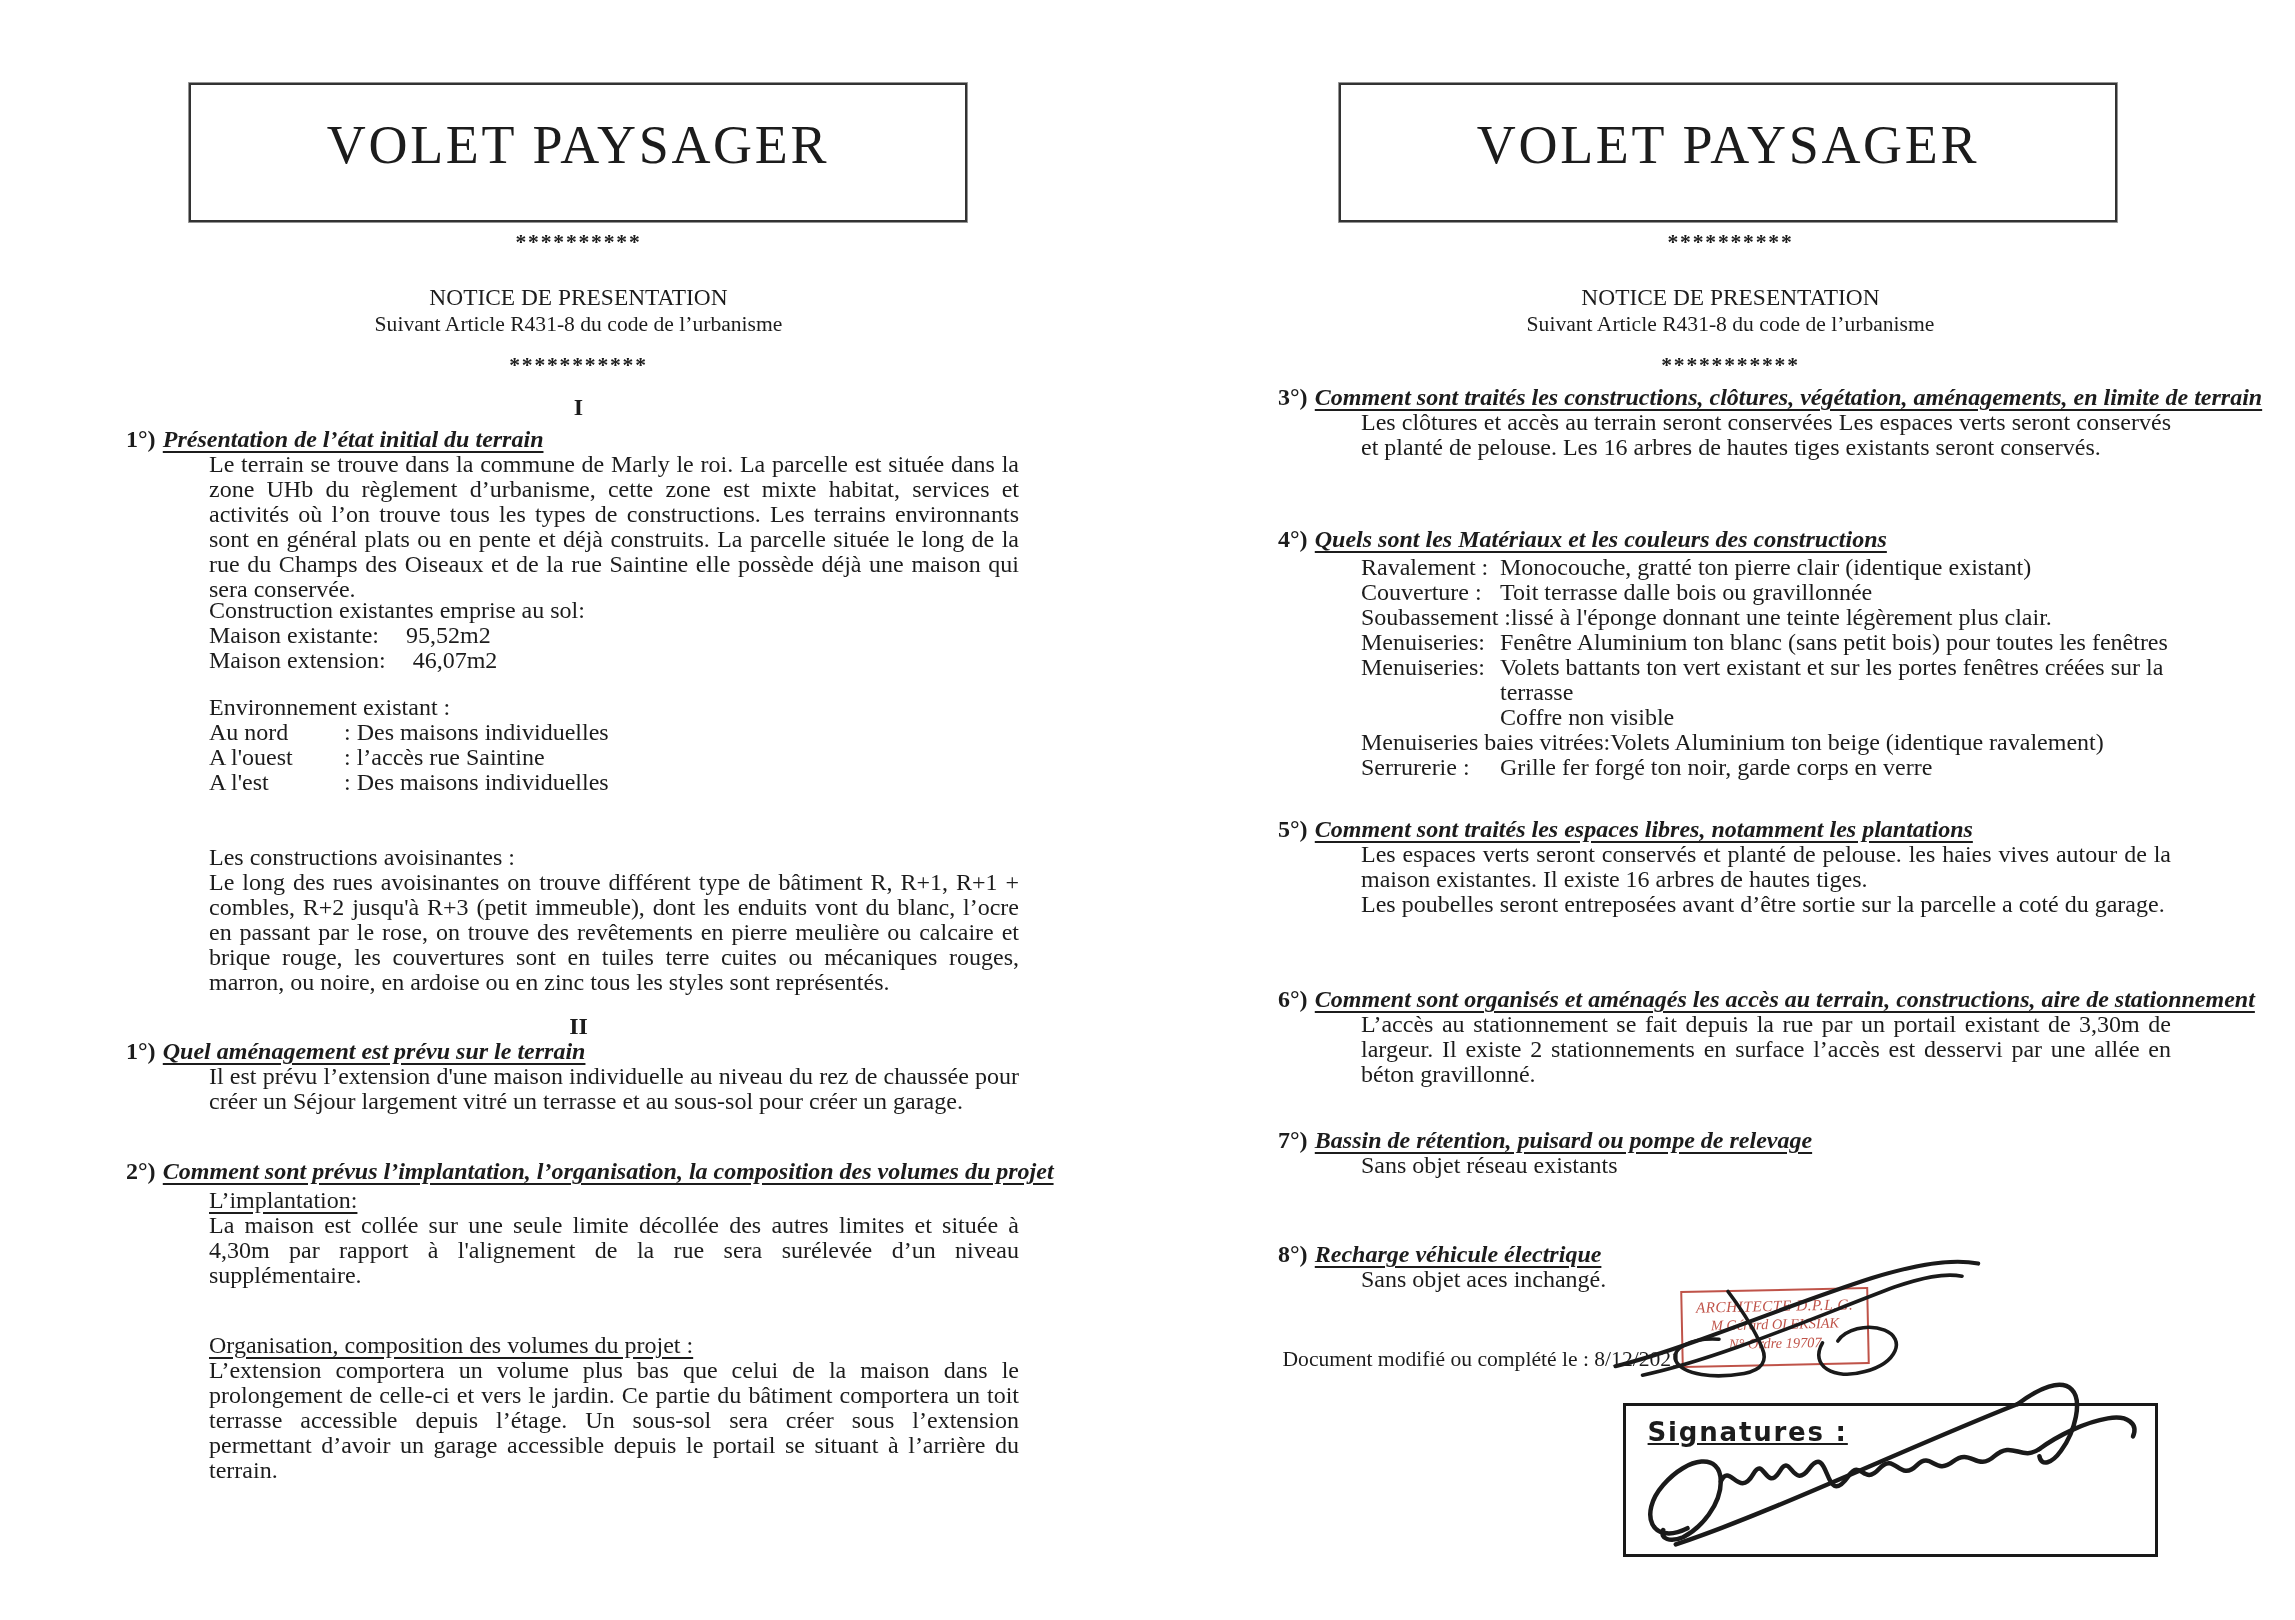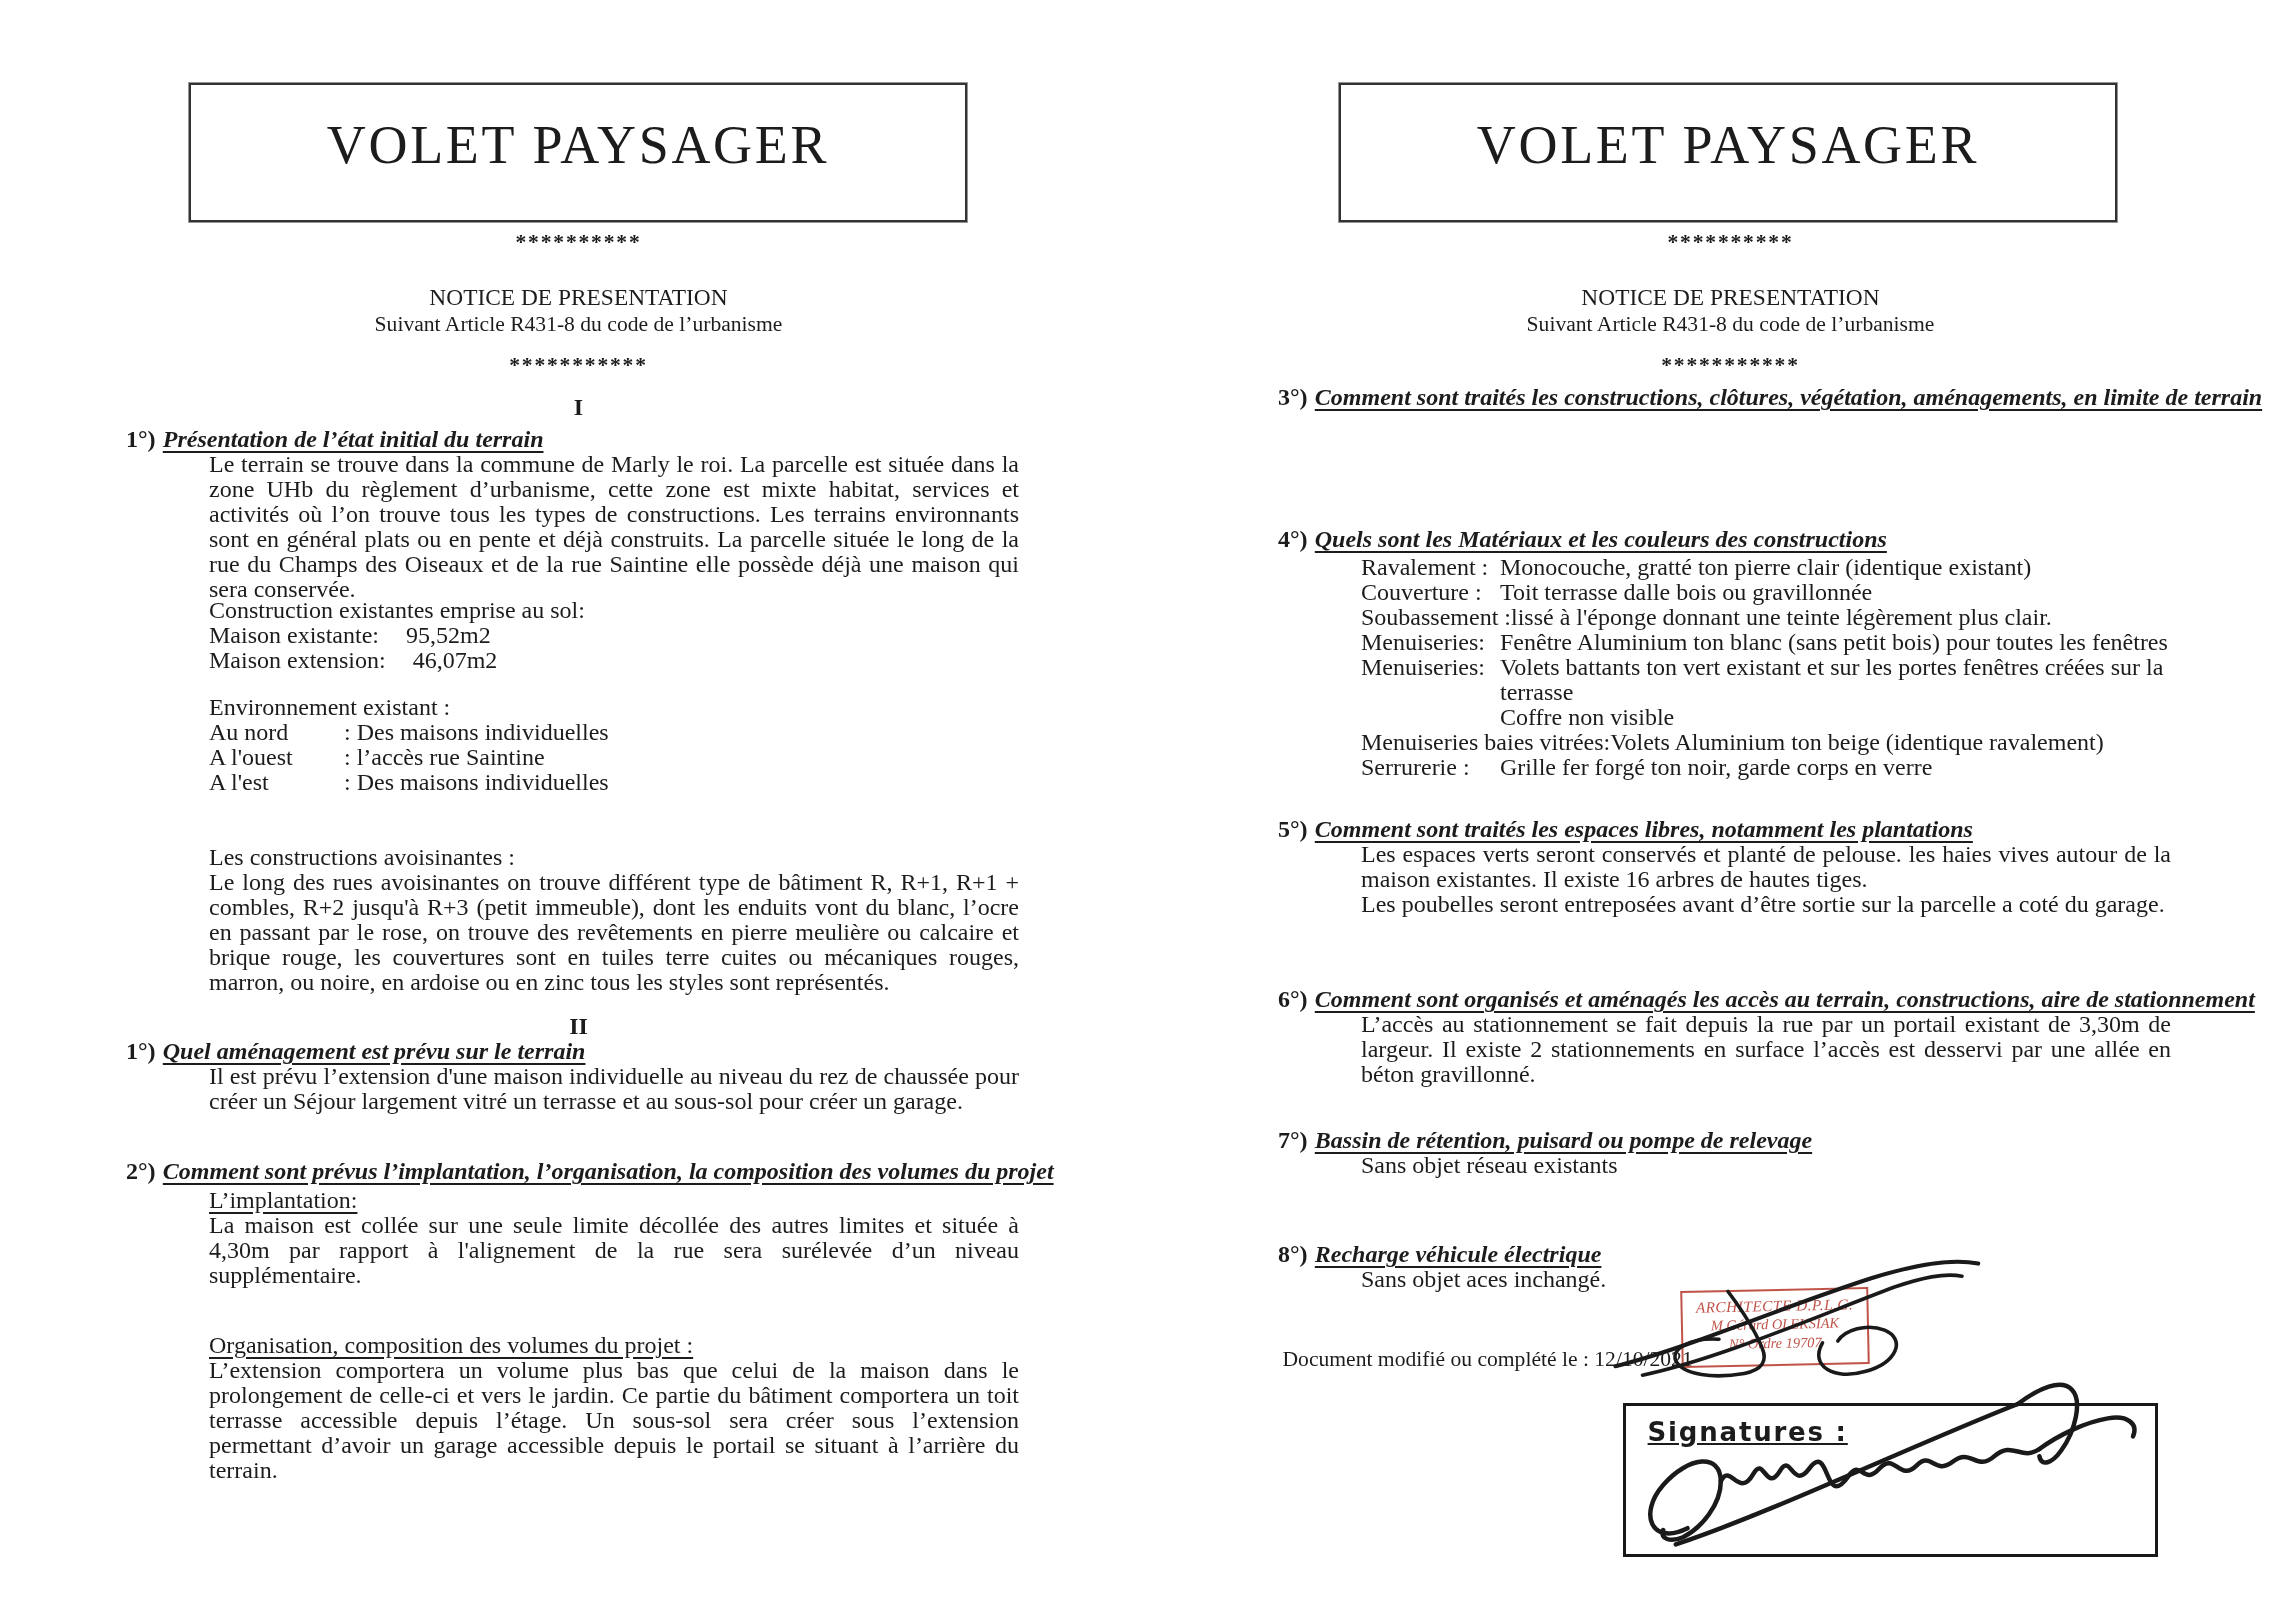--- a/index.html
+++ b/index.html
@@ -154,20 +154,21 @@
       <div class="notice-l1">NOTICE DE PRESENTATION</div>
       <div class="notice-l2">Suivant Article R431-8 du code de l’urbanisme</div>
     </div>
 
     <div class="abs stars stars-bottom">***********</div>
 
     <div class="abs sec" style="top:385px;">
       <div class="sec-head">
         <span class="sec-num">3°)</span><span class="sec-title">Comment sont traités les constructions, clôtures, végétation, aménagements, en limite de terrain</span>
       </div>
+      <div class="ind para">Les clôtures et accès au terrain seront conservées Les espaces verts seront conservés et planté de pelouse. Les 16 arbres de hautes tiges existants seront conservés.</div>
     </div>
 
     <div class="abs sec" style="top:527px;">
       <div class="sec-head">
         <span class="sec-num">4°)</span><span class="sec-title">Quels sont les Matériaux et les couleurs des constructions</span>
       </div>
       <div class="ind" style="margin-top:2.7px;">
         <div class="mat-row">
           <span class="mat-label">Ravalement :</span>
           <span class="mat-val">Monocouche, gratté ton pierre clair (identique existant)</span>
@@ -238,21 +239,21 @@
       <div>N° Ordre 19707</div>
     </div>
 
     <svg class="scribble" style="left:315px;top:1251px;" width="396" height="144" viewBox="0 0 440 160">
       <path d="M 25,128 C 100,110 210,62 310,30 C 355,16 400,8 428,14" stroke-width="4.5"></path>
       <path d="M 55,138 C 140,120 250,72 335,40 C 365,30 390,24 410,28" stroke-width="4"></path>
       <path d="M 150,45 C 165,65 180,88 188,108 C 194,122 188,132 168,136 C 135,142 100,138 92,122 C 86,108 110,96 140,98" stroke-width="4"></path>
       <path d="M 255,102 C 240,128 268,144 302,134 C 338,124 348,98 324,88 C 304,80 280,88 272,100" stroke-width="4"></path>
     </svg>
 
-    <div class="abs doc-modified">Document modifié ou complété le : 12/10/2021</div>
+    <div class="abs doc-modified">Document modifié ou complété le : 8/12/2021</div>
 
     <div class="abs sig-box">
       <div class="sig-label">Signatures :</div>
     </div>
 
     <svg class="scribble" style="left:324px;top:1368px;" width="594" height="207" viewBox="0 0 660 230">
       <path d="M 95,178 C 55,198 40,162 68,130 C 96,98 132,94 132,126 C 132,152 110,178 90,188 C 76,194 64,190 68,180" stroke-width="5"></path>
       <path d="M 132,126 C 142,104 152,146 168,118 C 180,96 182,140 198,114 C 210,94 212,136 230,112 C 254,80 246,160 274,120 C 288,100 290,132 308,112 C 326,92 330,128 350,108 C 366,92 370,120 390,104 C 410,88 416,116 436,98 C 456,80 466,104 486,90" stroke-width="5"></path>
       <path d="M 82,196 C 190,160 340,88 462,40" stroke-width="5"></path>
       <path d="M 462,40 C 486,22 510,12 522,24 C 534,36 526,70 510,92 C 500,106 488,110 486,98" stroke-width="5"></path>

